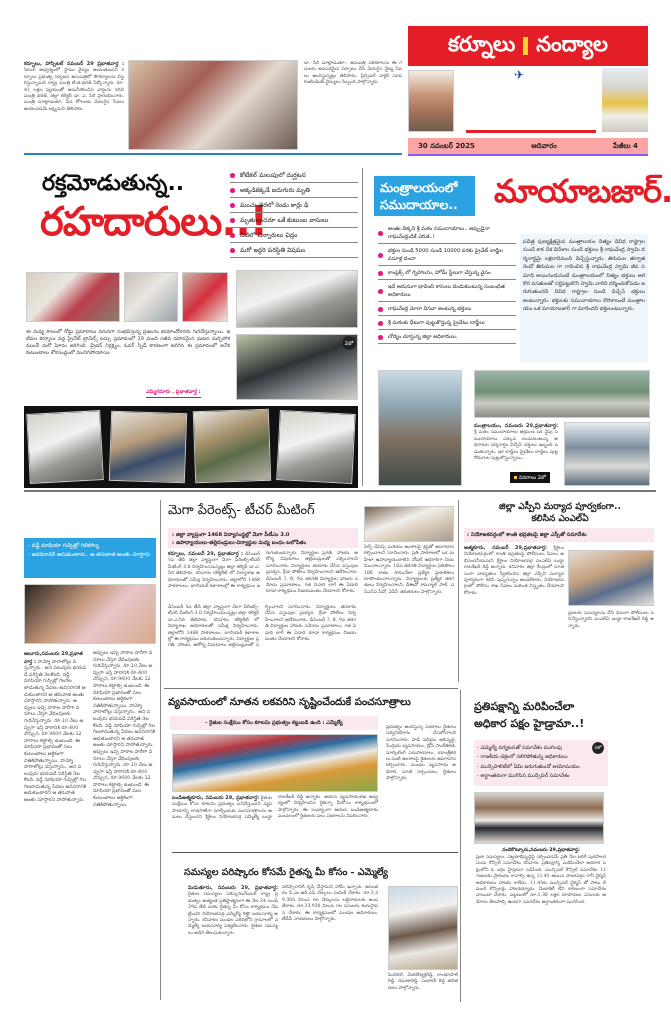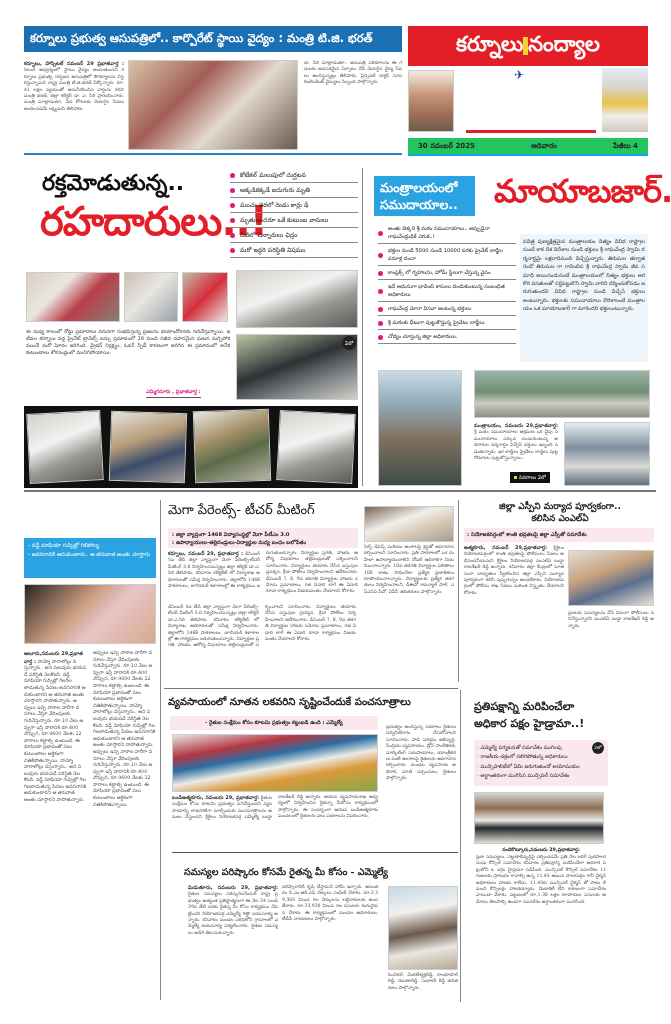--- a/index.html
+++ b/index.html
@@ -16,45 +16,42 @@
 .photo.money{background:linear-gradient(135deg,#2a2422,#c79a7d 40%,#e8c6c9 60%,#d7a98d)}
 .bullet{display:flex;align-items:center;font-size:6.2px;color:#222;border-bottom:1px solid #888;padding:1px 0 2px 0;margin-bottom:2px}
 .dot{width:5px;height:5px;border-radius:50%;background:#e0197d;margin-right:5px;flex:none}
 .rule{position:absolute;background:#555}
 .byline{font-weight:bold;color:#333;font-size:5px}
 </style>
 </head>
 <body>
 
 <div class="abs" style="left:24px;top:26px;width:378px;height:130px">
-  <div style="background:#1b6fb3;height:26px;display:flex;align-items:center;padding-left:6px">
-    <span style="color:#fff;font-size:11.5px;font-weight:bold;white-space:nowrap">కర్నూలు ప్రభుత్వ ఆసుపత్రిలో.. కార్పొరేట్ స్థాయి వైద్యం : మంత్రి టి.జి. భరత్</span>
-  </div>
   <div class="txt abs" style="left:0;top:34px;width:100px;height:92px">
     <span class="byline">కర్నూలు, హాస్పిటల్ నవంబర్ 29 ప్రభాతవార్త :</span>
     <span>సెలంగ్ ఆధ్వర్యంలో స్థాయి వైద్యం అందుతుందని కర్నూలు ప్రభుత్వ సర్వజన ఆసుపత్రిలో సౌకర్యాలను విస్తరిస్తున్నామని రాష్ట్ర మంత్రి టి.జి.భరత్ పేర్కొన్నారు. రూ.41 లక్షల వ్యయంతో ఆధునీకరించిన వార్డును గదిని మంత్రి భరత్, జిల్లా కలెక్టర్ డా. ఎ. సిరి ప్రారంభించారు. మంత్రి మాట్లాడుతూ, పేద రోగులకు మెరుగైన సేవలు అందించడమే లక్ష్యమని తెలిపారు.</span>
   </div>
   <div class="photo warm abs" style="left:104px;top:34px;width:170px;height:90px"></div>
   <div class="txt abs" style="left:280px;top:34px;width:98px;height:90px">డా. సిరి మాట్లాడుతూ.. ఆసుపత్రి పరికరాలను ఈ గదులకు అవసరమైన ఏర్పాటు చేసి మెరుగైన వైద్య సేవలు అందిస్తున్నట్లు తెలిపారు. ప్రిన్సిపల్ డాక్టర్ సూపరింటెండెంట్ వైద్యులు సిబ్బంది పాల్గొన్నారు.</div>
   <div class="rule" style="left:0;top:127px;width:378px;height:2px;background:#2a83c5"></div>
 </div>
 
 <div class="abs" style="left:408px;top:26px;width:240px;height:134px">
-  <div style="background:#e41e26;height:40px;display:flex;align-items:center;justify-content:center;">
+  <div style="background:#e41e26;height:40px;display:flex;align-items:center;justify-content:center;gap:8px">
     <span style="color:#fff;font-size:21px;font-weight:bold">కర్నూలు</span>
     <span style="display:inline-block;width:5px;height:18px;background:#f6d32c"></span>
     <span style="color:#fff;font-size:21px;font-weight:bold">నంద్యాల</span>
   </div>
   <div style="position:relative;height:68px;background:#fff">
     <div class="photo warm abs" style="left:0;top:4px;width:46px;height:62px;background:linear-gradient(180deg,#f4ece4,#c79576 40%,#a27058 70%,#6e5d4d)"></div>
     <div class="abs" style="left:106px;top:2px;font-size:12px;color:#1e3f9c">✈</div>
     <div class="abs" style="left:58px;top:64px;width:130px;height:3px;background:#e41e26"></div>
     <div class="abs" style="left:194px;top:2px;width:46px;height:64px;background:linear-gradient(180deg,#e6ecf3,#d8d5cf 30%,#e8c24a 55%,#f0eee9 75%,#cfcac1)"></div>
   </div>
-  <div style="background:#22c55e;height:18px;margin-top:4px;display:flex;justify-content:space-between;align-items:center;padding:0 10px;font-size:7px;font-weight:bold;border-bottom:2px solid #0ea5e9">
+  <div style="background:#fca5a5;height:18px;margin-top:4px;display:flex;justify-content:space-between;align-items:center;padding:0 10px;font-size:7px;font-weight:bold;border-bottom:2px solid #8b5cf6">
     <span>30 నవంబర్ 2025</span>
     <span>ఆదివారం</span>
     <span>పేజీలు 4</span>
   </div>
 </div>
 
 <div class="abs" style="left:24px;top:164px;width:334px;height:324px">
   <div style="position:absolute;left:16px;top:34px;font-size:40px;font-weight:bold;color:#e41e26;letter-spacing:-1px">రహదారులు..!</div>
   <div style="position:absolute;left:18px;top:6px;font-size:22px;font-weight:bold;color:#111">రక్తమోడుతున్న..</div>
   <div class="abs" style="left:206px;top:6px;width:128px">

